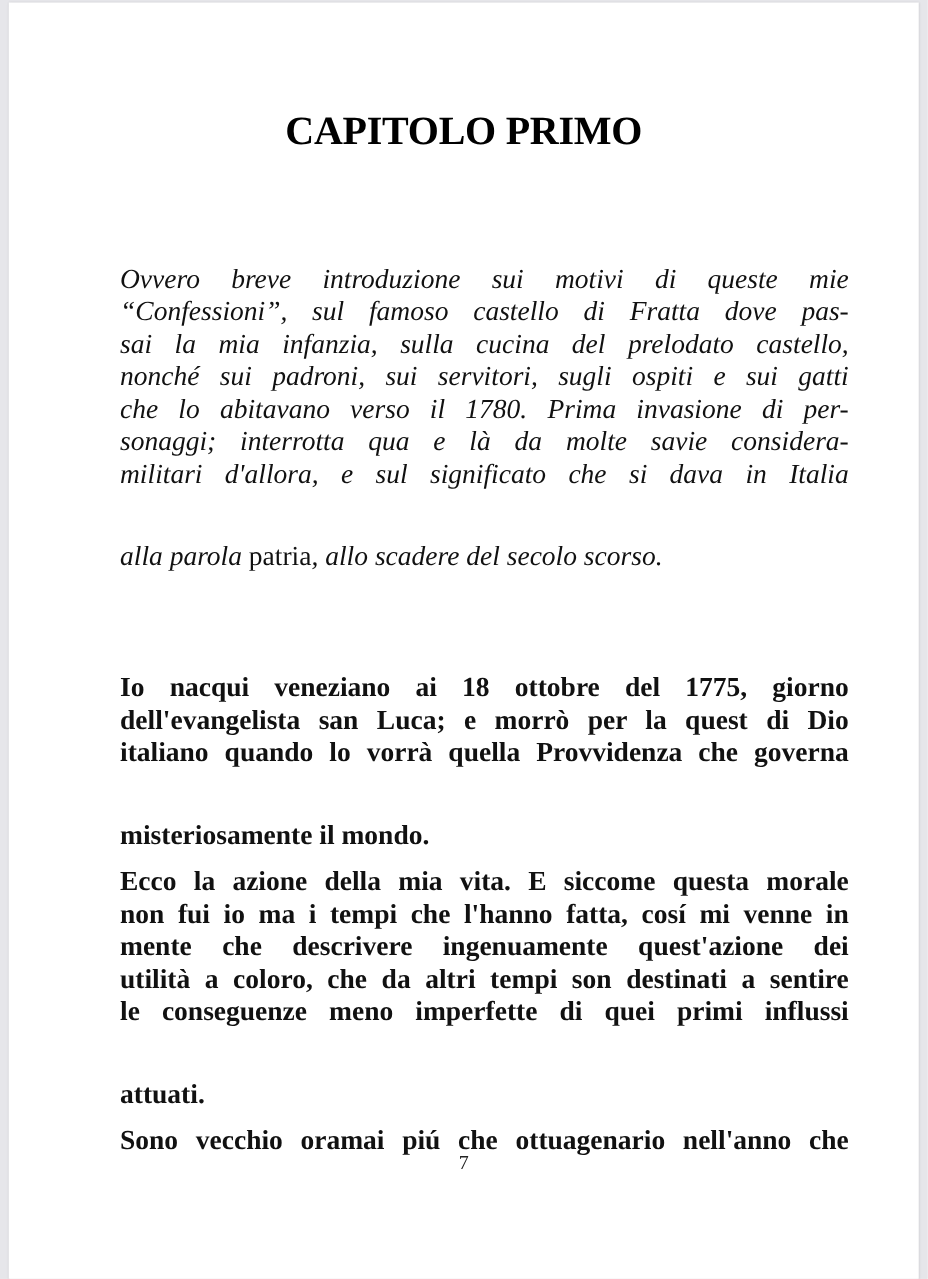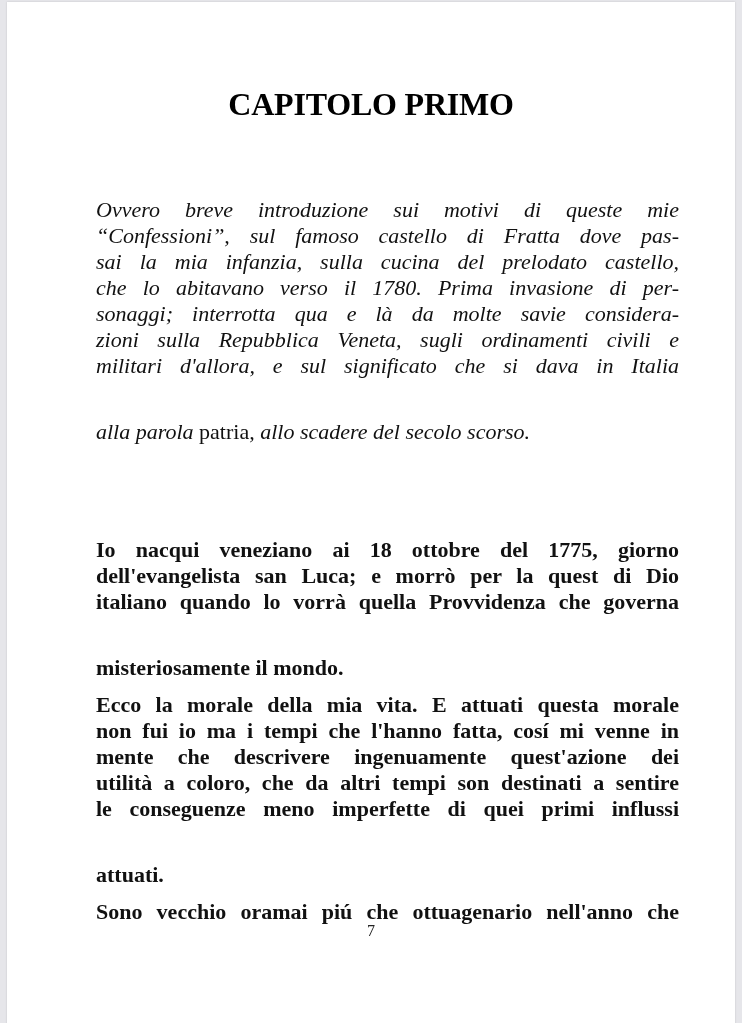--- a/index.html
+++ b/index.html
@@ -43,21 +43,21 @@
       left: 89px;
       width: 583px;
       font-family: "Liberation Serif", serif;
       font-size: 22px;
       line-height: 26px;
       color: #111;
       text-align: justify;
       hyphens: manual;
     }
     .summary {
-      top: 195px;
+      top: 208px;
       font-style: italic;
     }
     .summary .roman { font-style: normal; }
     .body-text {
       top: 535px;
     }
     .body-text p {
       margin: 0 0 11px 0;
       text-align: justify;
       font-weight: bold;
@@ -88,36 +88,36 @@
 
 <div class="viewer">
   <div class="page">
 
     <h1 class="title">CAPITOLO PRIMO</h1>
 
     <div class="text-block summary">
       <span class="line">Ovvero breve introduzione sui motivi di queste mie</span>
       <span class="line">“Confessioni”, sul famoso castello di Fratta dove pas-</span>
       <span class="line">sai la mia infanzia, sulla cucina del prelodato castello,</span>
+      <span class="line">nonché sui padroni, sui servitori, sugli ospiti e sui gatti</span>
       <span class="line">che lo abitavano verso il 1780. Prima invasione di per-</span>
       <span class="line">sonaggi; interrotta qua e là da molte savie considera-</span>
-      <span class="line">zioni sulla Repubblica Veneta, sugli ordinamenti civili e</span>
       <span class="line">militari d'allora, e sul significato che si dava in Italia</span>
       <span class="line last"><span>alla parola </span><span class="roman">patria</span><span>, allo scadere del secolo scorso.</span></span>
     </div>
 
     <div class="text-block body-text">
       <p>
         <span class="line">Io nacqui veneziano ai 18 ottobre del 1775, giorno</span>
         <span class="line">dell'evangelista san Luca; e morrò per la quest di Dio</span>
         <span class="line">italiano quando lo vorrà quella Provvidenza che governa</span>
         <span class="line last">misteriosamente il mondo.</span>
       </p>
       <p>
-        <span class="line">Ecco la morale della mia vita. E attuati questa morale</span>
+        <span class="line">Ecco la azione della mia vita. E siccome questa morale</span>
         <span class="line">non fui io ma i tempi che l'hanno fatta, cosí mi venne in</span>
         <span class="line">mente che descrivere ingenuamente quest'azione dei</span>
         <span class="line">utilità a coloro, che da altri tempi son destinati a sentire</span>
         <span class="line">le conseguenze meno imperfette di quei primi influssi</span>
         <span class="line last">attuati.</span>
       </p>
       <p>
         <span class="line">Sono vecchio oramai piú che ottuagenario nell'anno che</span>
       </p>
     </div>

